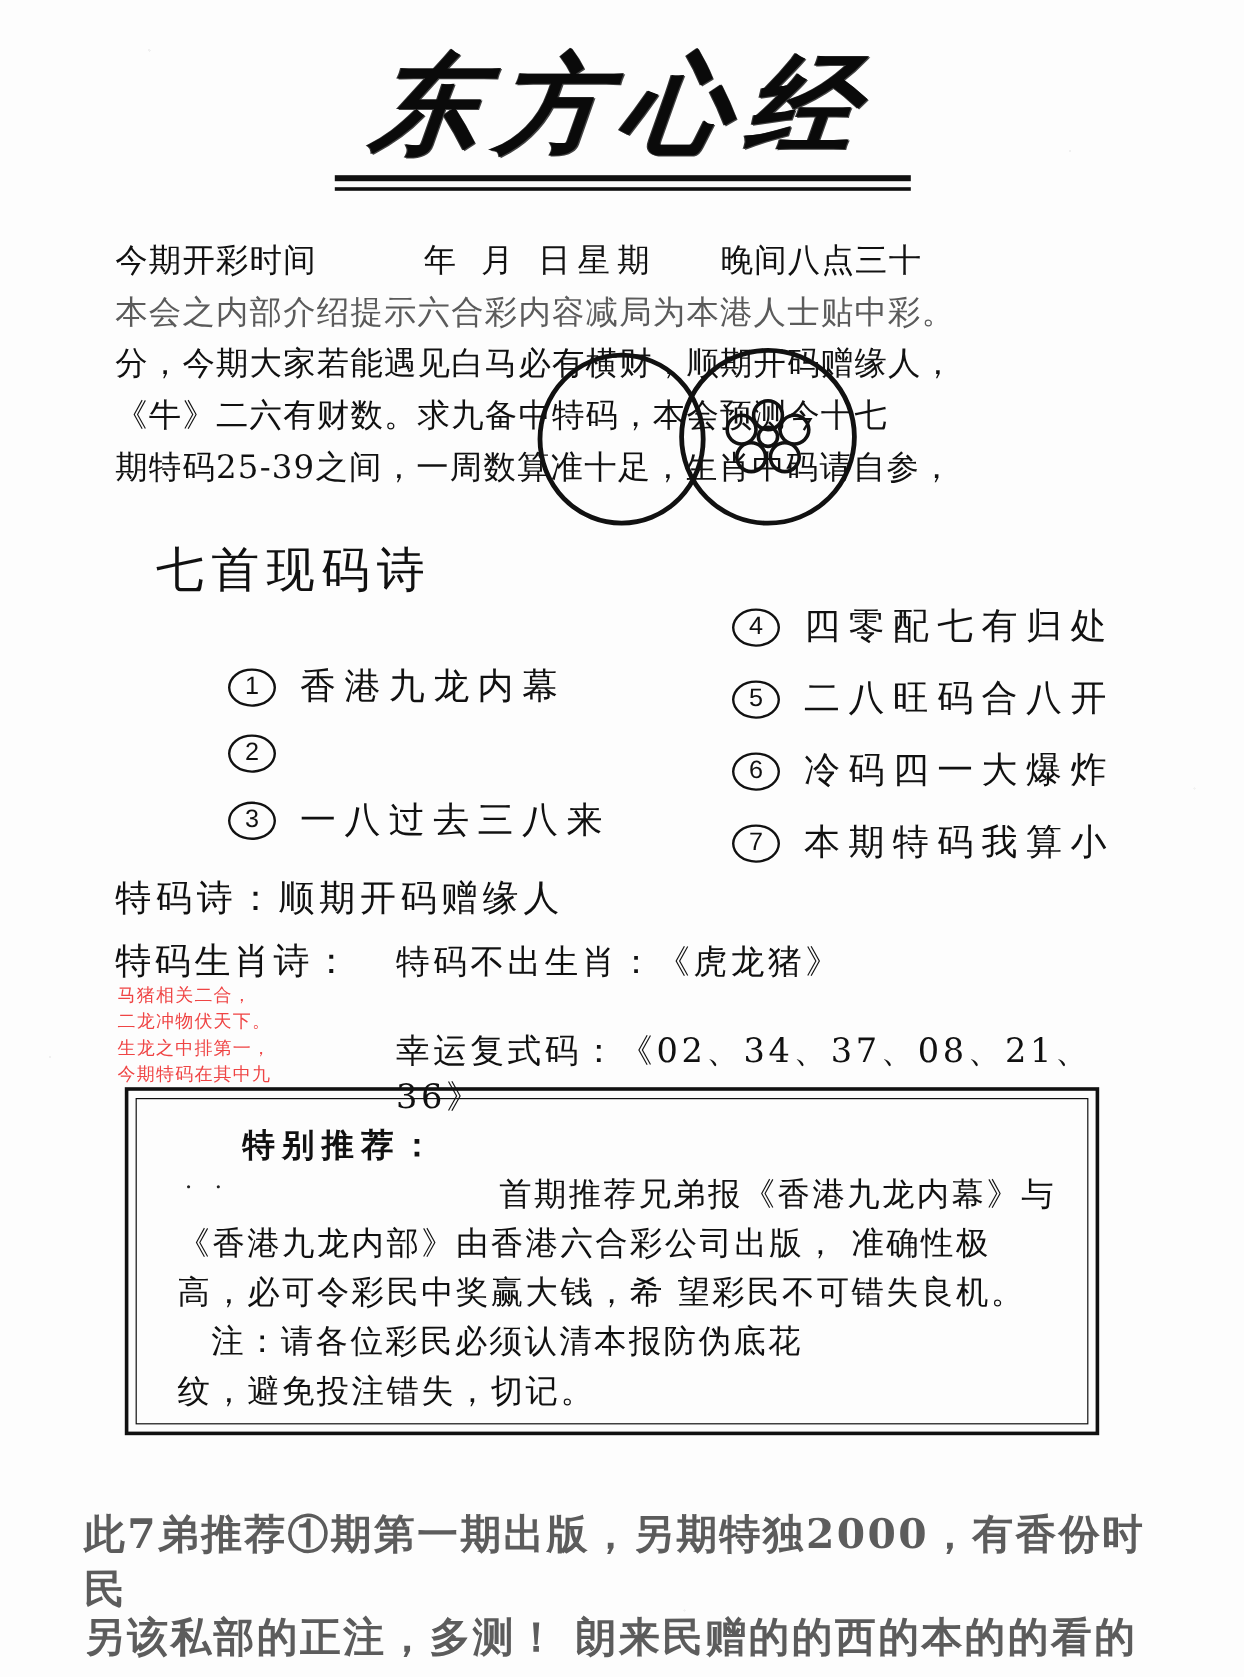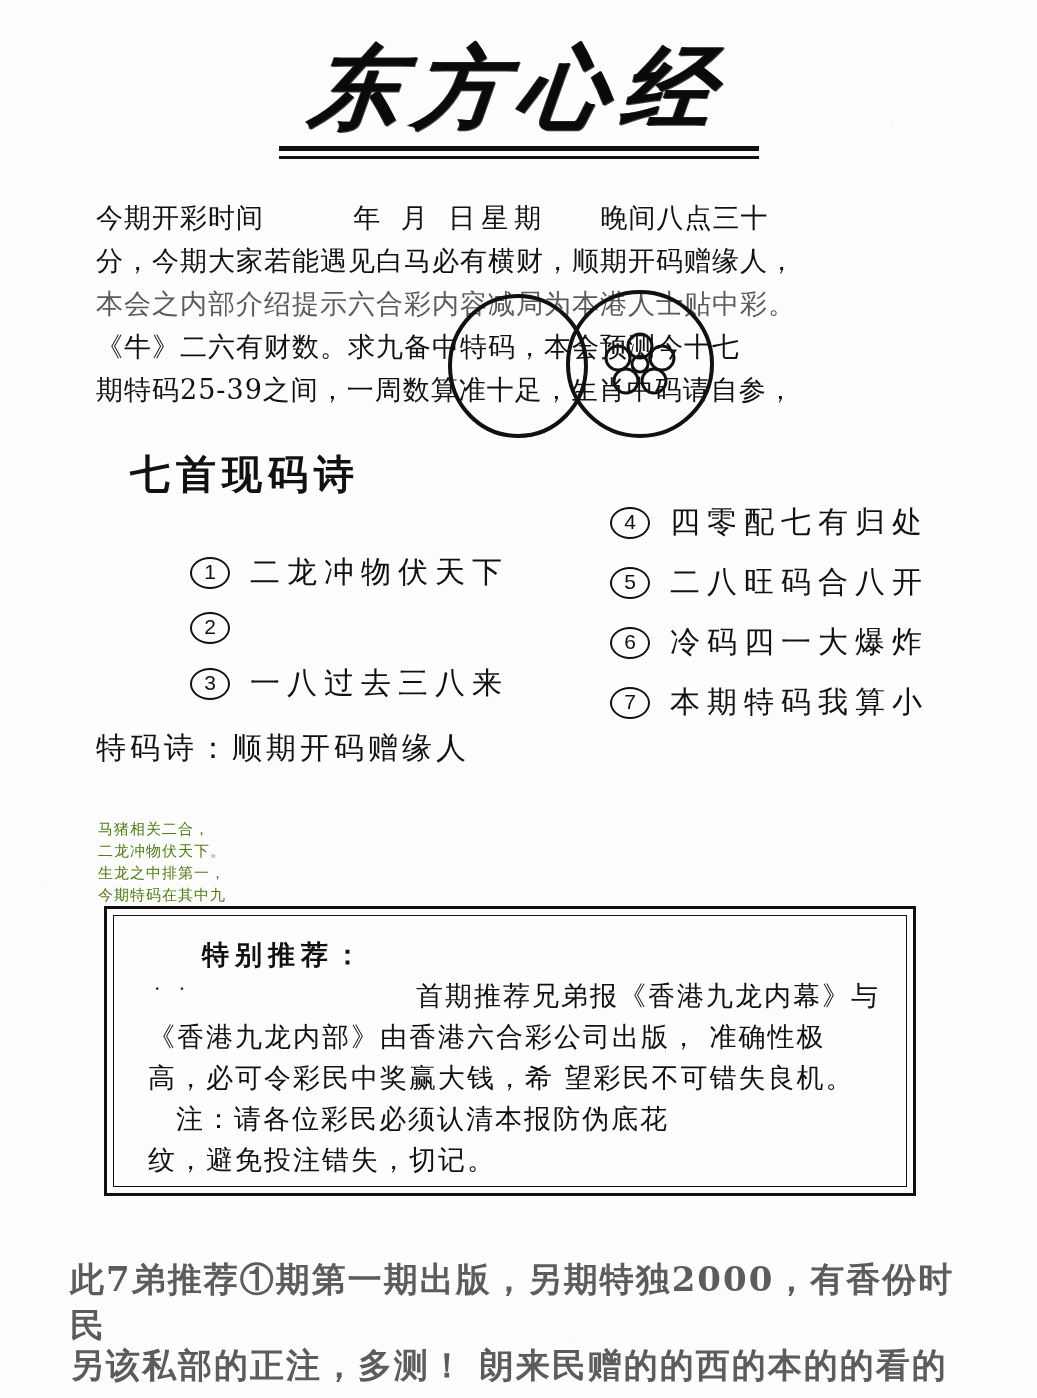--- a/index.html
+++ b/index.html
@@ -94,21 +94,21 @@
     height: 165px;
     pointer-events: none;
   }
 
   
   .section-heading {
     position: absolute;
     top: 447px;
     left: 130px;
     font-family: "DejaVu Serif", serif;
-    font-weight: bold;
+    font-weight: normal;
     font-size: 40px;
     letter-spacing: 6px;
     color: #111;
   }
 
   
   .poem-col {
     position: absolute;
     font-family: "DejaVu Serif", serif;
     font-size: 30px;
@@ -173,21 +173,21 @@
     letter-spacing: 3px;
   }
   .small-verse {
     position: absolute;
     top: 818px;
     left: 98px;
     font-family: "DejaVu Serif", serif;
     font-size: 15px;
     line-height: 22px;
     letter-spacing: 1px;
-    color: #4d7c0f;
+    color: #ef4444;
     width: 200px;
   }
 
   
   .rec-box {
     position: absolute;
     top: 906px;
     left: 104px;
     width: 812px;
     height: 290px;
@@ -252,22 +252,22 @@
   </div>
 
   <div class="intro">
     <div class="line">
       <span>今期开彩时间</span>
       <span class="gap-md"></span>
       <span class="spaced">年  月   日星期</span>
       <span class="gap-sm"></span>
       <span>晚间八点三十</span>
     </div>
+    <div class="line faded">本会之内部介绍提示六合彩内容减局为本港人士贴中彩。</div>
     <div class="line">分，今期大家若能遇见白马必有横财，顺期开码赠缘人，</div>
-    <div class="line faded">本会之内部介绍提示六合彩内容减局为本港人士贴中彩。</div>
     <div class="line">《牛》二六有财数。求九备中特码，本会预测今十七</div>
     <div class="line">期特码25-39之间，一周数算准十足，生肖中码请自参，</div>
   </div>
 
   <svg class="ink-circles" viewBox="0 0 300 165" xmlns="http://www.w3.org/2000/svg">
     <ellipse cx="78" cy="80" rx="68" ry="70" fill="none" stroke="#111" stroke-width="4"></ellipse>
     <ellipse cx="200" cy="78" rx="72" ry="72" fill="none" stroke="#111" stroke-width="4"></ellipse>
     <g fill="none" stroke="#111" stroke-width="3">
       <circle cx="200" cy="60" r="12"></circle>
       <circle cx="178" cy="72" r="12"></circle>
@@ -276,21 +276,21 @@
       <circle cx="214" cy="95" r="12"></circle>
       <circle cx="200" cy="78" r="8"></circle>
     </g>
   </svg>
 
   <div class="section-heading">七首现码诗</div>
 
   <div class="poem-col poem-left">
     <div class="poem-item">
       <span class="num-circle">1</span>
-      <span>二龙冲物伏天下</span>
+      <span>香港九龙内幕</span>
     </div>
     <div class="poem-item">
       <span class="num-circle">2</span>
     </div>
     <div class="poem-item">
       <span class="num-circle">3</span>
       <span>一八过去三八来</span>
     </div>
   </div>
 
@@ -308,20 +308,29 @@
       <span>冷码四一大爆炸</span>
     </div>
     <div class="poem-item">
       <span class="num-circle">7</span>
       <span>本期特码我算小</span>
     </div>
   </div>
 
   <div class="tema-block">
     <div class="tema-line1">特码诗：顺期开码赠缘人</div>
+    <div class="tema-row">
+      <div class="tema-label">特码生肖诗：</div>
+      <div class="tema-right">
+        <div class="r1">特码不出生肖：《虎龙猪》</div>
+        <div class="r2">
+          <span>幸运复式码：</span><span>《02、34、37、08、21、36》</span>
+        </div>
+      </div>
+    </div>
   </div>
 
   <div class="small-verse">
     <div>马猪相关二合，</div>
     <div>二龙冲物伏天下。</div>
     <div>生龙之中排第一，</div>
     <div>今期特码在其中九</div>
   </div>
 
   <div class="rec-box">

